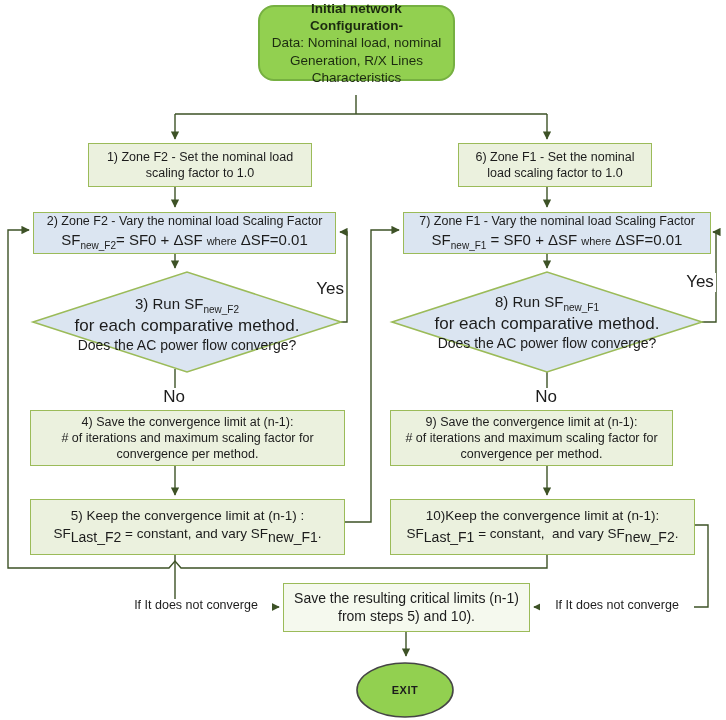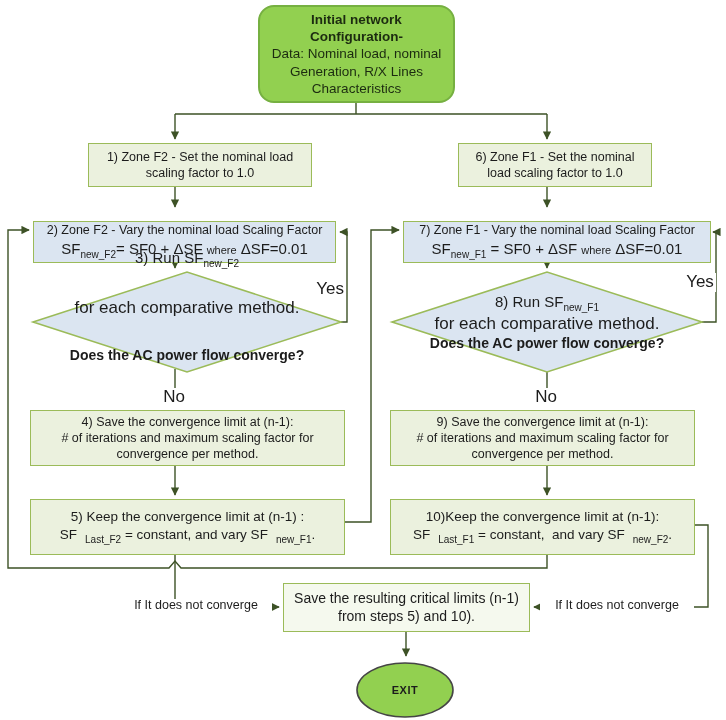--- a/index.html
+++ b/index.html
@@ -7,41 +7,41 @@
     position:relative;width:726px;height:720px;background:#ffffff;overflow:hidden;
     font-family:"Liberation Sans",sans-serif;color:#1c1c1c;
   }
   .layer{position:absolute;left:0;top:0;}
   .node{
     position:absolute;box-sizing:border-box;display:flex;flex-direction:column;
     justify-content:center;align-items:center;text-align:center;line-height:1.28;
     padding:2px 6px;
   }
   .green{background:#ebf1de;border:1.6px solid #9bbb59;}
-  .blue{background:#dbe5f1;border:1.6px solid #9bbb59;margin-top:9px;}
+  .blue{background:#dbe5f1;border:1.6px solid #9bbb59;}
   .start{
     background:#92d050;border:2px solid #76b041;border-radius:16px;
     color:#1c2b10;font-size:13.5px;
   }
   .start .t{font-weight:bold;width:150px;}
   .savebox{background:#f5f9ee;border:1.6px solid #9bbb59;font-size:14px;}
   .sz12{font-size:12.5px;}
   .l1{font-size:12.5px;}
   .formula{font-size:15px;margin-top:1px;white-space:nowrap;}
   .formula sub{font-size:10px;}
   .formula .w{font-size:11px;margin:0 4px;}
   .keep .l1{font-size:13.5px;text-align:center;}
   .keep .formula{font-size:13.5px;}
-  .keep .formula sub{font-size:10px;margin-left:8px;}
+  .keep .formula sub{font-size:14px;}
   .dtext{position:absolute;display:flex;flex-direction:column;justify-content:center;
     align-items:center;text-align:center;}
   .dtext .run{font-size:15px;}
   .dtext .run sub{font-size:10px;}
   .dtext .small{font-size:17px;margin-top:1px;}
-  .dtext .q{font-size:14px;margin-top:1px;white-space:nowrap;font-weight:bold;}
+  .dtext .q{font-size:14px;margin-top:1px;white-space:nowrap;}
   .lbl{position:absolute;font-size:17px;background:#ffffff;line-height:1.1;padding:0 1px;}
   .nc{font-size:12.5px;text-align:center;}
   .exit-t{position:absolute;display:flex;justify-content:center;align-items:center;
     font-size:11px;font-weight:bold;letter-spacing:.5px;}
 </style>
 </head>
 <body>
 
 <div class="canvas">
 
@@ -69,57 +69,57 @@
       <path d="M547,555 V568 H181 L175,561 L169,568 H8 V230 H29" marker-end="url(#arr)"></path>
       <path d="M175,555 V607 H279" marker-end="url(#arr)"></path>
       <path d="M695,525 H708 V607 H534" marker-end="url(#arr)"></path>
       <path d="M406,632 V656" marker-end="url(#arr)"></path>
     </g>
     <polygon points="33,322 187,272 341,322 187,372" fill="#dbe5f1" stroke="#9bbb59" stroke-width="1.6"></polygon>
     <polygon points="392,322 547,272 702,322 547,372" fill="#dbe5f1" stroke="#9bbb59" stroke-width="1.6"></polygon>
     <ellipse cx="405" cy="690" rx="48" ry="27" fill="#92d050" stroke="#454545" stroke-width="1.6"></ellipse>
   </svg>
 
-  <div class="node start" style="left:258px;top:5px;width:197px;height:98px;">
+  <div class="node start" style="left:258px;top:5px;width:197px;height:76px;">
     <div class="t">Initial network Configuration-</div>
     <div class="b">Data: Nominal load, nominal Generation, R/X Lines Characteristics</div>
   </div>
 
   <div class="node green sz12" style="left:88px;top:143px;width:224px;height:44px;">
     <div>1) Zone F2 - Set the nominal load scaling factor to 1.0</div>
   </div>
   <div class="node green sz12" style="left:458px;top:143px;width:194px;height:44px;">
     <div>6) Zone F1 - Set the nominal load scaling factor to 1.0</div>
   </div>
 
   <div class="node blue" style="left:33px;top:212px;width:303px;height:42px;">
     <div class="l1">2) Zone F2 - Vary the nominal load Scaling Factor</div>
     <div class="formula"><span>SF</span><sub>new_F2</sub><span>= SF0 + ΔSF</span><span class="w">where</span><span>ΔSF=0.01</span></div>
   </div>
   <div class="node blue" style="left:403px;top:212px;width:308px;height:42px;">
     <div class="l1">7) Zone F1 - Vary the nominal load Scaling Factor</div>
     <div class="formula"><span>SF</span><sub>new_F1</sub><span> = SF0 + ΔSF</span><span class="w">where</span><span>ΔSF=0.01</span></div>
   </div>
 
-  <div class="dtext" style="left:33px;top:260px;width:308px;height:92px;gap:28px;">
+  <div class="dtext" style="left:33px;top:278px;width:308px;height:92px;">
     <div class="run"><span>3) Run SF</span><sub>new_F2</sub></div>
     <div class="small">for each comparative method.</div>
     <div class="q">Does the AC power flow converge?</div>
   </div>
   <div class="dtext" style="left:392px;top:276px;width:310px;height:92px;">
     <div class="run"><span>8) Run SF</span><sub>new_F1</sub></div>
     <div class="small">for each comparative method.</div>
     <div class="q">Does the AC power flow converge?</div>
   </div>
 
   <div class="node green sz12" style="left:30px;top:410px;width:315px;height:56px;">
     <div>4) Save the convergence limit at (n-1):</div>
     <div># of iterations and maximum scaling factor for convergence per method.</div>
   </div>
-  <div class="node green sz12" style="left:390px;top:410px;width:305px;height:56px;">
+  <div class="node green sz12" style="left:390px;top:410px;width:283px;height:56px;">
     <div>9) Save the convergence limit at (n-1):</div>
     <div># of iterations and maximum scaling factor for convergence per method.</div>
   </div>
 
   <div class="node green keep" style="left:30px;top:499px;width:315px;height:56px;">
     <div class="l1">5) Keep the convergence limit at (n-1) :</div>
     <div class="formula"><span>SF</span><sub>Last_F2</sub><span> = constant, and vary SF</span><sub>new_F1</sub><span>.</span></div>
   </div>
   <div class="node green keep" style="left:390px;top:499px;width:305px;height:56px;">
     <div class="l1">10)Keep the convergence limit at (n-1):</div>

